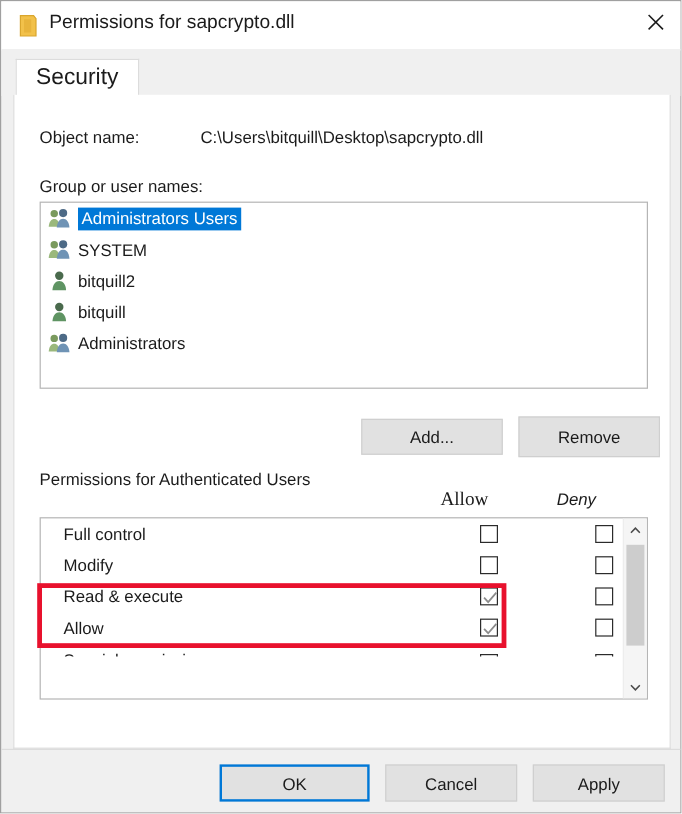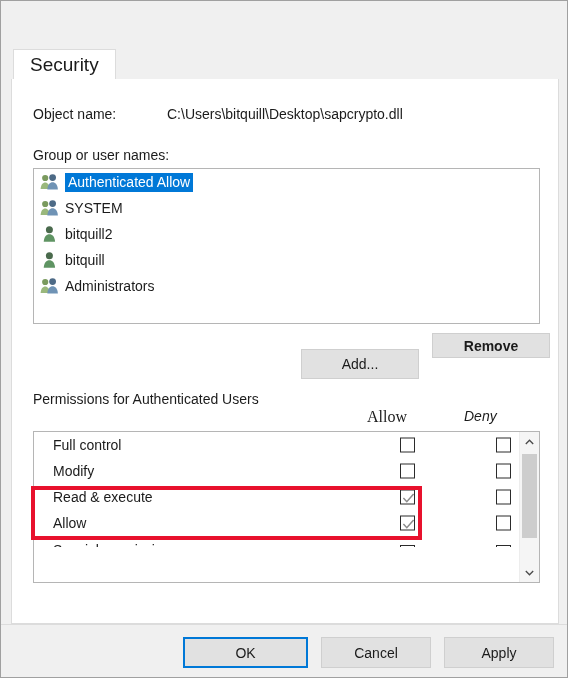--- a/index.html
+++ b/index.html
@@ -154,22 +154,22 @@
     cursor: default;
     padding: 0;
   }
   .btn-add {
     position: absolute;
     left: 289px; top: 270px;
     width: 118px; height: 30px;
   }
   .btn-remove {
     position: absolute;
-    left: 420px; top: 254px;
-    width: 118px; height: 25px; font-weight: bold;
+    left: 420px; top: 268px;
+    width: 118px; height: 34px;
   }
 
   
   .perm-title {
     position: absolute;
     left: 21px; top: 311px;
     width: 250px;
     font-size: 14px;
     line-height: 18px;
     color: #1b1b1b;
@@ -296,20 +296,35 @@
     position: absolute;
     left: 443px; top: 636px;
     width: 110px; height: 31px;
   }
 </style>
 </head>
 <body>
 
 <div class="dialog">
 
+  <div class="titlebar">
+    <span class="title-icon">
+      <svg width="17" height="19" viewBox="0 0 17 19">
+        <path d="M2 1 L13 1 L15 3.5 L15 18 L2 18 Z" fill="#f2c14a" stroke="#d9a62e" stroke-width="1"></path>
+        <path d="M5 4 L11 4 L11 15 L5 15 Z" fill="#e8b43c"></path>
+      </svg>
+    </span>
+    <span class="title-text">Permissions for sapcrypto.dll</span>
+    <div class="close-button">
+      <svg width="15" height="15" viewBox="0 0 15 15">
+        <line x1="1.5" y1="1.5" x2="13.5" y2="13.5" stroke="#1b1b1b" stroke-width="1.3"></line>
+        <line x1="13.5" y1="1.5" x2="1.5" y2="13.5" stroke="#1b1b1b" stroke-width="1.3"></line>
+      </svg>
+    </div>
+  </div>
 
   <div class="tabstrip">
     <div class="tab">
       <span>Security</span>
     </div>
   </div>
 
   <div class="tabpanel">
 
     <div class="object-row">
@@ -321,21 +336,21 @@
     <div class="userlist" id="userlist">
         <div class="user-item selected">
           <span class="user-icon">
             <svg width="19" height="18" viewBox="0 0 19 18">
               <circle cx="5.2" cy="5" r="3.1" fill="#7a9a5e"></circle>
               <path d="M0.6 16 C0.9 11.4 2.9 9.4 5.2 9.4 C7.5 9.4 9.5 11.4 9.8 16 Z" fill="#9ab87c"></path>
               <circle cx="12.6" cy="4.6" r="3.4" fill="#4d6a86"></circle>
               <path d="M7.3 16.6 C7.7 11.5 9.9 9.2 12.6 9.2 C15.3 9.2 17.5 11.5 17.9 16.6 Z" fill="#6f93b5"></path>
             </svg>
           </span>
-          <span class="user-name">Authenticated Allow</span>
+          <span class="user-name">Administrators Users</span>
         </div>
         <div class="user-item">
           <span class="user-icon">
             <svg width="19" height="18" viewBox="0 0 19 18">
               <circle cx="5.2" cy="5" r="3.1" fill="#7a9a5e"></circle>
               <path d="M0.6 16 C0.9 11.4 2.9 9.4 5.2 9.4 C7.5 9.4 9.5 11.4 9.8 16 Z" fill="#9ab87c"></path>
               <circle cx="12.6" cy="4.6" r="3.4" fill="#4d6a86"></circle>
               <path d="M7.3 16.6 C7.7 11.5 9.9 9.2 12.6 9.2 C15.3 9.2 17.5 11.5 17.9 16.6 Z" fill="#6f93b5"></path>
             </svg>
           </span>

